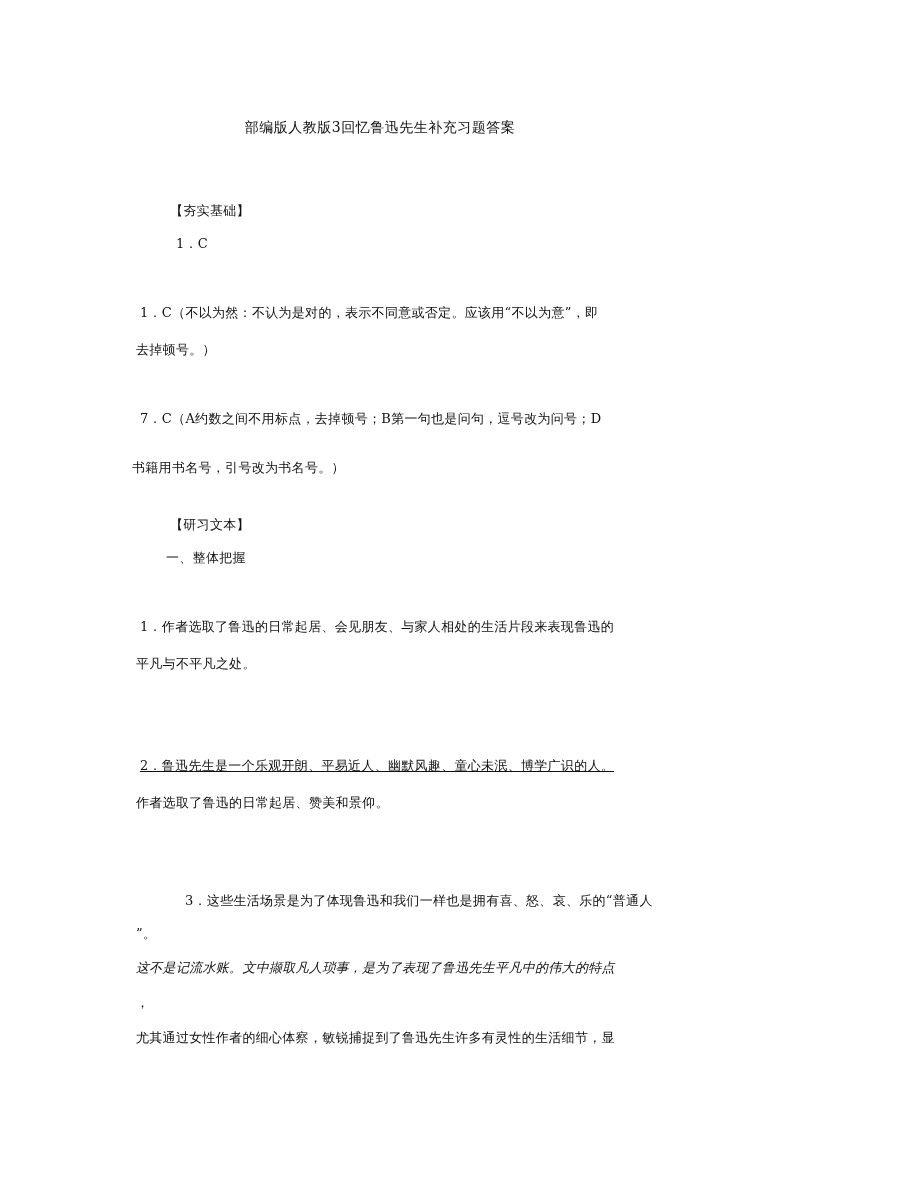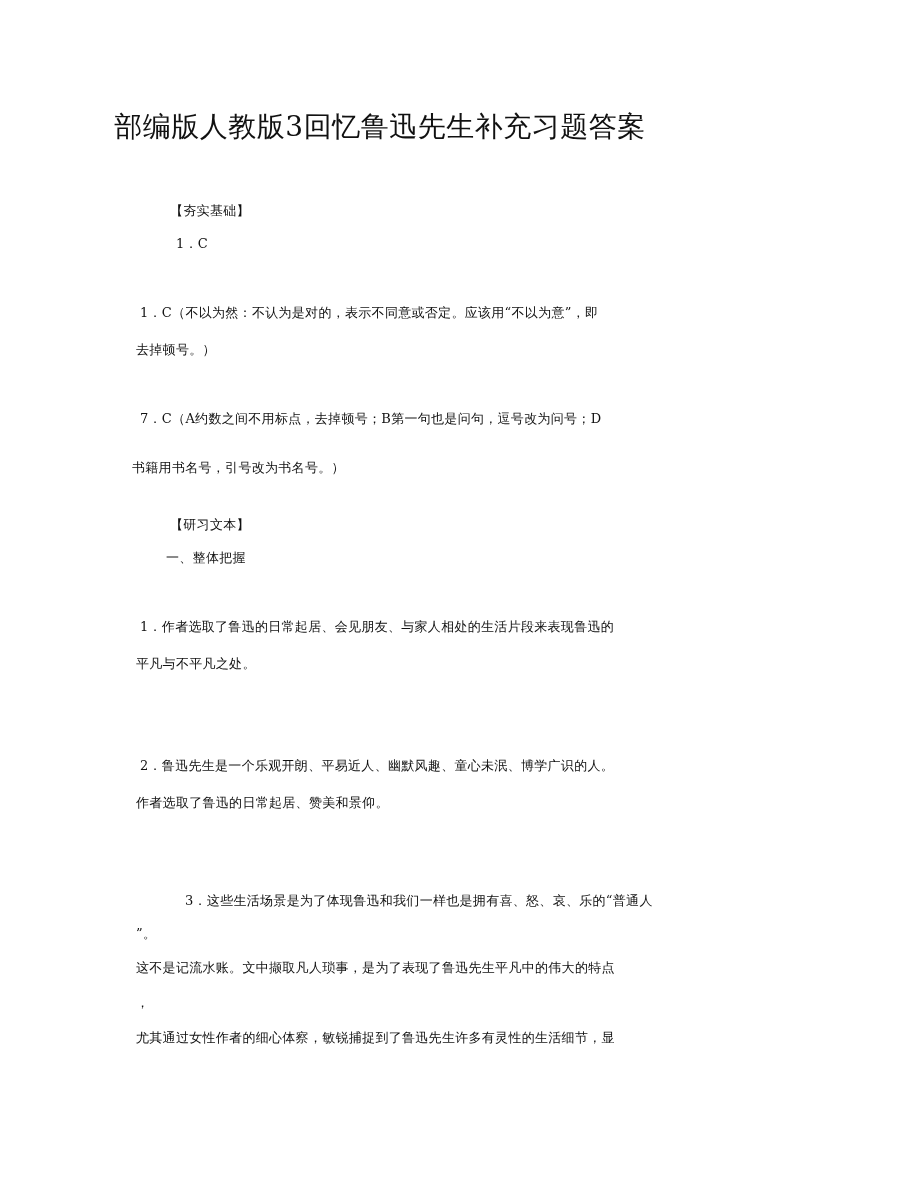--- a/index.html
+++ b/index.html
@@ -12,21 +12,21 @@
     position: absolute;
     font-size: 13px;
     line-height: 20px;
     white-space: nowrap;
     letter-spacing: 0.3px;
   }
   .title {
     position: absolute;
     left: 0; width: 760px; top: 114px;
     text-align: center;
-    font-size: 28px;
+    font-size: 14px;
     line-height: 26px;
     letter-spacing: 0.5px;
   }
 </style>
 </head>
 <body>
 
 <div>
   <div class="title">部编版人教版3回忆鲁迅先生补充习题答案</div>
 
@@ -38,21 +38,21 @@
 
   <div class="line" style="left:140px; top:409px;">7．C（A约数之间不用标点，去掉顿号；B第一句也是问句，逗号改为问号；D</div>
   <div class="line" style="left:132px; top:446px;margin-top:12px;">书籍用书名号，引号改为书名号。）</div>
 
   <div class="line" style="left:170px; top:515px;">【研习文本】</div>
   <div class="line" style="left:166px; top:548px;">一、整体把握</div>
 
   <div class="line" style="left:140px; top:617px;">1．作者选取了鲁迅的日常起居、会见朋友、与家人相处的生活片段来表现鲁迅的</div>
   <div class="line" style="left:136px; top:654px;">平凡与不平凡之处。</div>
 
-  <div class="line" style="left:140px; top:756px;">2．鲁迅先生是一个乐观开朗、平易近人、幽默风趣、童心未泯、博学广识的人。</div>
+  <div class="line" style="left:140px; top:756px;text-decoration:underline;">2．鲁迅先生是一个乐观开朗、平易近人、幽默风趣、童心未泯、博学广识的人。</div>
   <div class="line" style="left:136px; top:793px;">作者选取了鲁迅的日常起居、赞美和景仰。</div>
 
   <div class="line" style="left:140px; top:891px;margin-left:45px;">3．这些生活场景是为了体现鲁迅和我们一样也是拥有喜、怒、哀、乐的“普通人</div>
   <div class="line" style="left:136px; top:924px;">”。</div>
-  <div class="line" style="left:136px; top:958px;">这不是记流水账。文中撷取凡人琐事，是为了表现了鲁迅先生平凡中的伟大的特点</div>
+  <div class="line" style="left:136px; top:958px;font-style:italic;">这不是记流水账。文中撷取凡人琐事，是为了表现了鲁迅先生平凡中的伟大的特点</div>
   <div class="line" style="left:136px; top:993px;">，</div>
   <div class="line" style="left:136px; top:1028px;">尤其通过女性作者的细心体察，敏锐捕捉到了鲁迅先生许多有灵性的生活细节，显</div>
 </div>
 
 </body></html>

